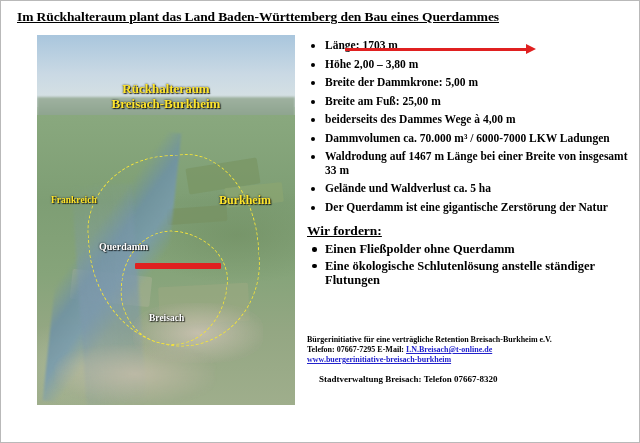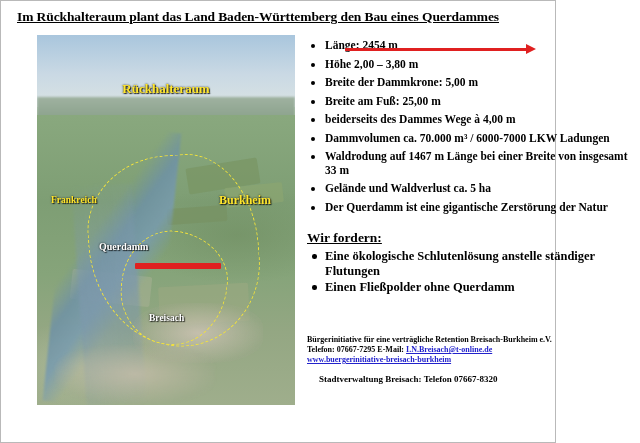--- a/index.html
+++ b/index.html
@@ -9,21 +9,21 @@
   body {
     width: 640px;
     height: 443px;
     background: #ffffff;
     font-family: "Liberation Serif", serif;
     color: #000000;
     overflow: hidden;
   }
   .slide {
     position: relative;
-    width: 556px;
+    width: 640px;
     height: 443px;
     box-sizing: border-box;
     border: 1px solid #b9b9b9;
     background: #ffffff;
   }
   .title {
     position: absolute;
     left: 16px;
     top: 8px;
     width: 610px;
@@ -194,21 +194,21 @@
   .red-arrow::after {
     content: "";
     position: absolute;
     right: -9px;
     top: -4px;
     border-left: 10px solid #e02020;
     border-top: 5.5px solid transparent;
     border-bottom: 5.5px solid transparent;
   }
   .demands-title {
-    margin-top: 16px;
+    margin-top: 9px;
     margin-bottom: 3px;
     font-size: 13.5px;
     font-weight: bold;
     text-decoration: underline;
     font-family: "Liberation Serif", serif;
   }
   ul.d {
     list-style: none;
     margin: 0;
     padding: 0;
@@ -280,31 +280,32 @@
     <div class="river"></div>
     <div class="river2"></div>
     <div class="town"></div>
     <div class="town2"></div>
     <div class="dashed-area"></div>
     <div class="dashed-area2"></div>
     <div class="dam-bar"></div>
 
     <div class="photo-label pl-head">
       <span>Rückhalteraum</span><br>
+      <span>Breisach-Burkheim</span>
     </div>
     <div class="photo-label pl-frankreich">Frankreich</div>
     <div class="photo-label pl-burkheim">Burkheim</div>
     <div class="photo-label pl-querdamm">Querdamm</div>
     <div class="photo-label pl-breisach">Breisach</div>
   </div>
 
   <div class="bullets">
     <ul class="b">
       <li>
-        <span>Länge: 2454 m</span>
+        <span>Länge: 1703 m</span>
         <span class="red-arrow"></span>
       </li>
       <li>
         <span>Höhe 2,00 – 3,80 m</span>
       </li>
       <li class="indent1">
         <span>Breite der Dammkrone: 5,00 m</span>
       </li>
       <li class="indent1">
         <span>Breite am Fuß: 25,00 m</span>
@@ -322,24 +323,24 @@
         <span>Gelände und Waldverlust ca. 5 ha</span>
       </li>
       <li>
         <span>Der Querdamm ist eine gigantische Zerstörung der Natur</span>
       </li>
     </ul>
 
     <div class="demands-title">Wir fordern:</div>
     <ul class="d">
       <li>
+        <span>Einen Fließpolder ohne Querdamm</span>
+      </li>
+      <li>
         <span>Eine ökologische Schlutenlösung anstelle ständiger Flutungen</span>
-      </li>
-      <li>
-        <span>Einen Fließpolder ohne Querdamm</span>
       </li>
     </ul>
   </div>
 
   <div class="footer1">
     <div>Bürgerinitiative für eine verträgliche Retention Breisach-Burkheim e.V.</div>
     <div>
       <span>Telefon: 07667-7295  E-Mail: </span><a class="link" href="#">I.N.Breisach@t-online.de</a>
     </div>
     <div>

